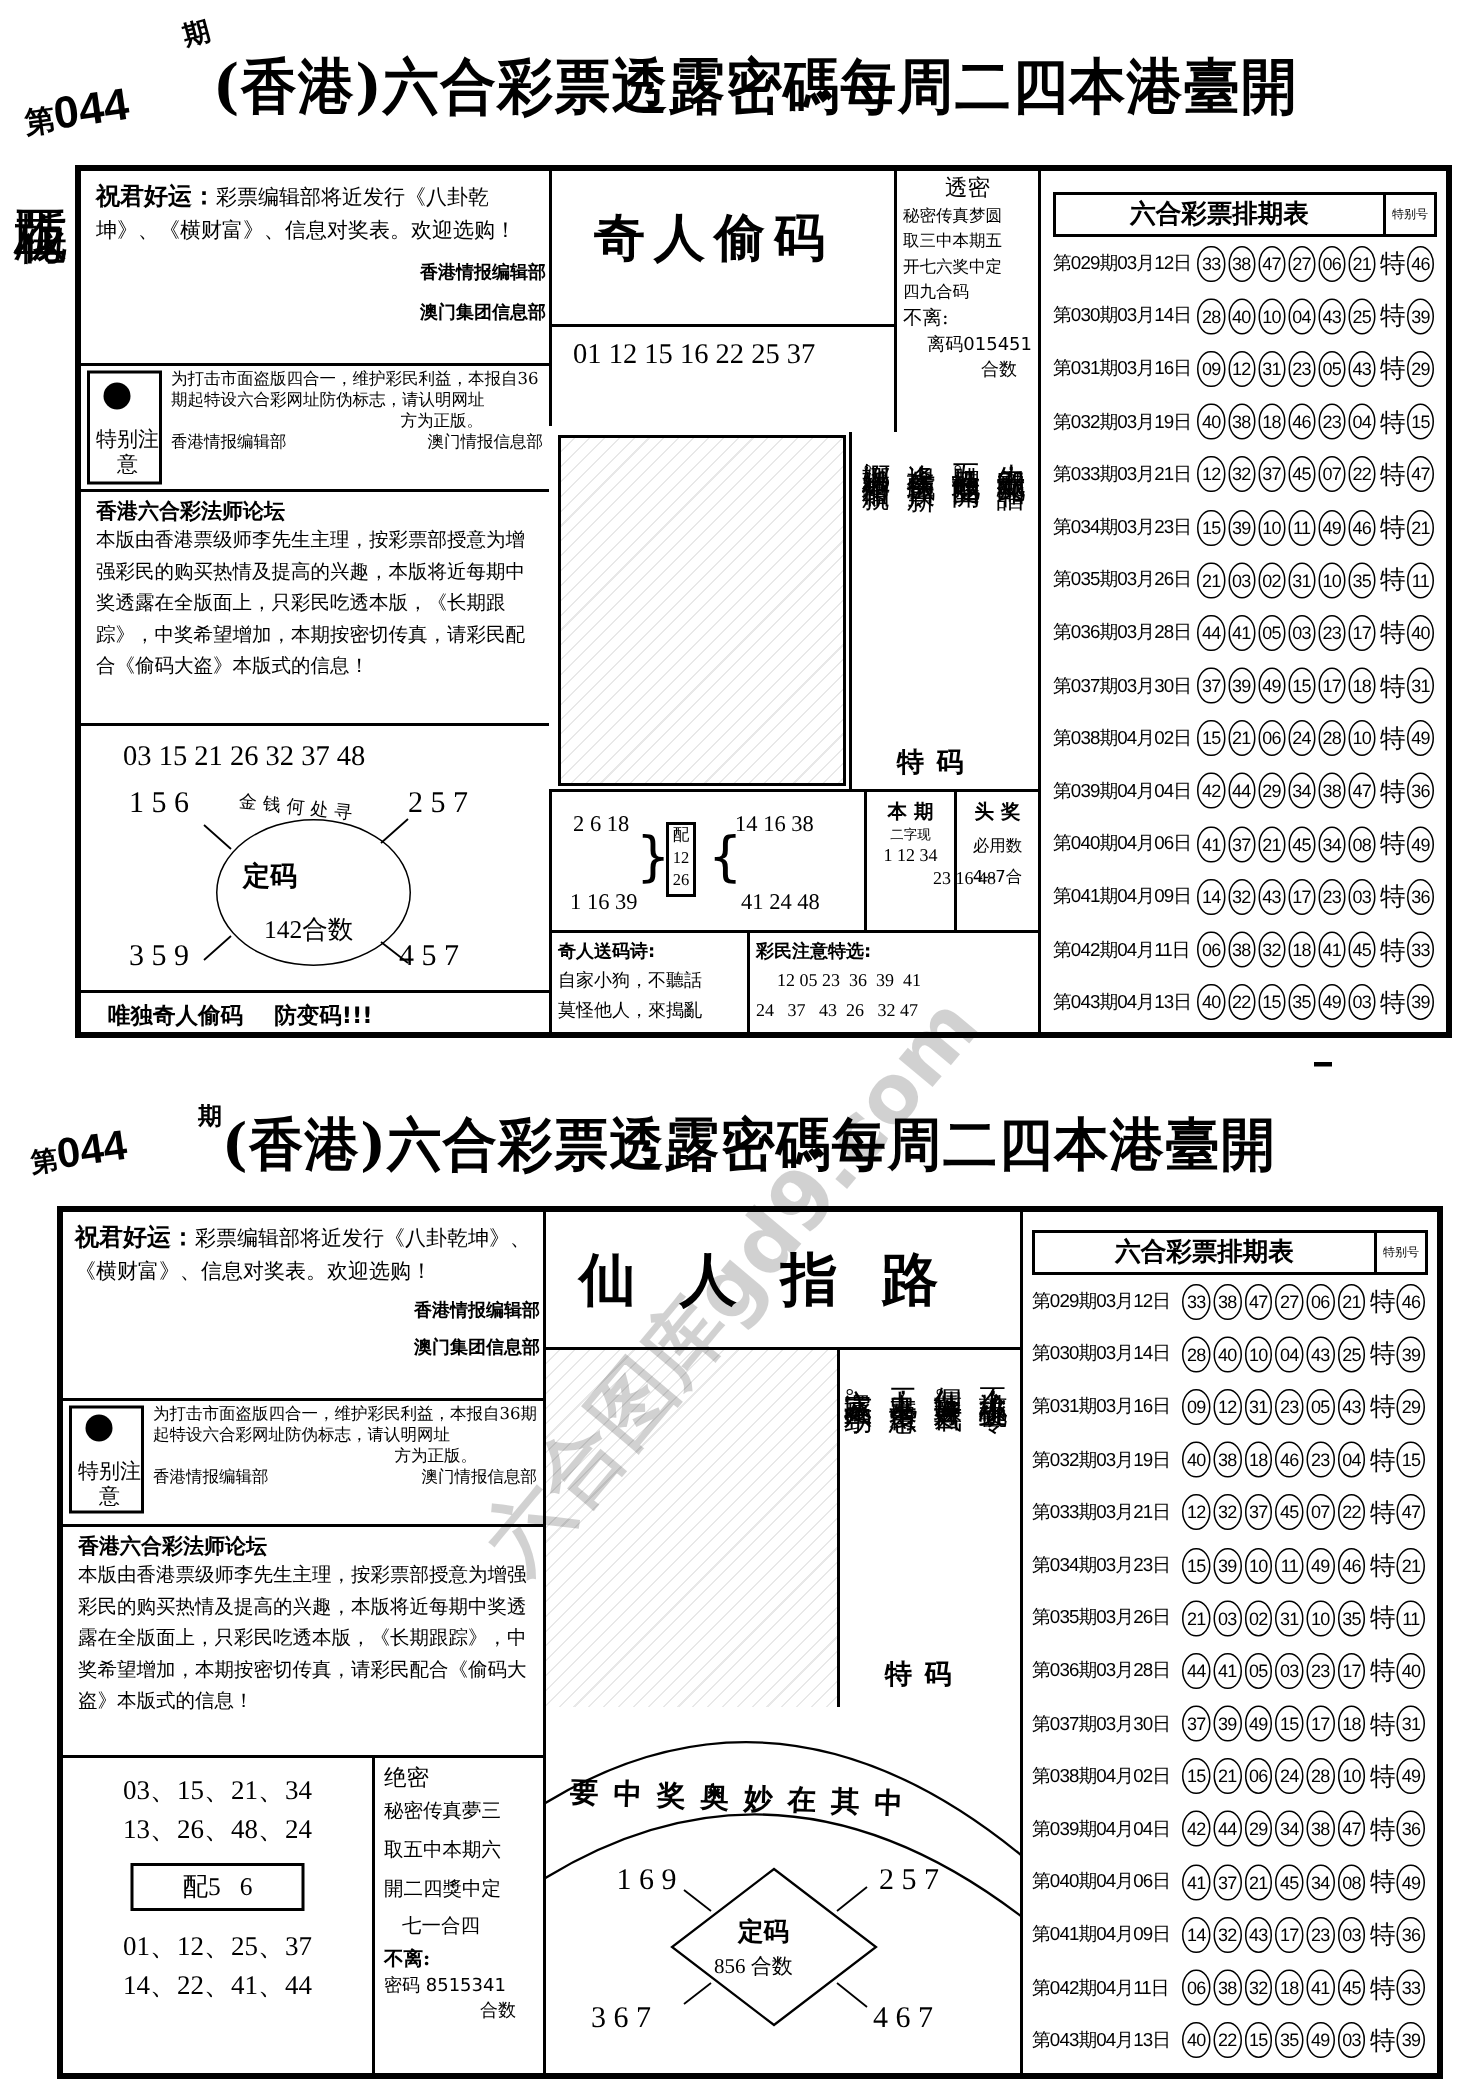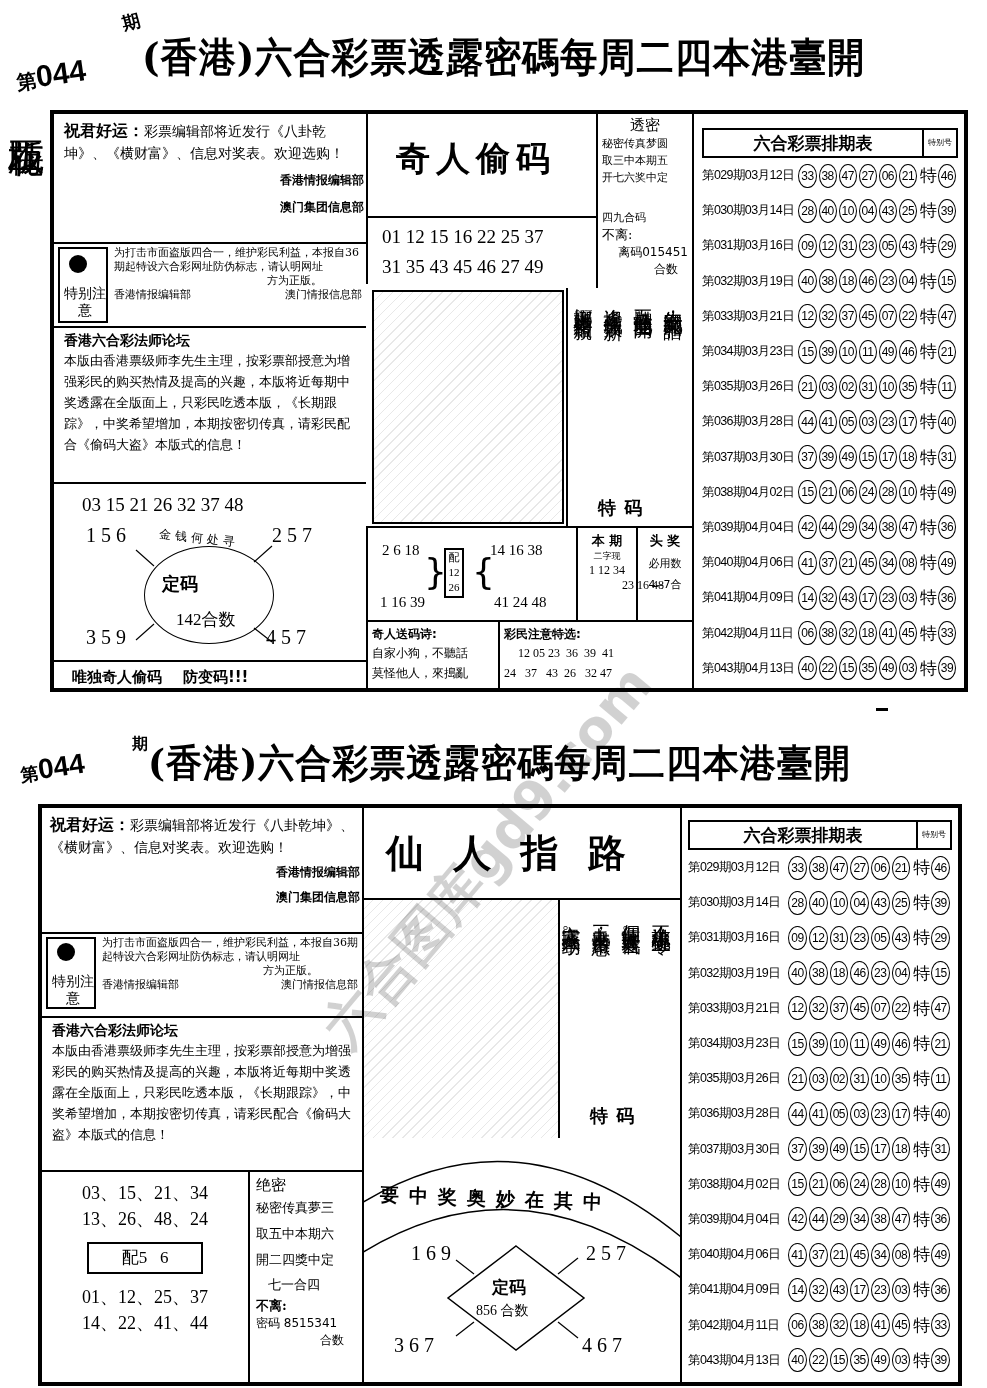--- a/index.html
+++ b/index.html
@@ -81,29 +81,28 @@
     </svg>
   </div>
 
   <div class="abs bl" style="left:312px;top:0;width:230px;height:102px;">
     <div class="heading" style="margin:22px 0 0 28px;font-size:34px;letter-spacing:6px;">奇人偷码</div>
   </div>
 
   <div class="abs bt" style="left:0;top:546px;width:312px;height:30px;padding:6px 18px;font-weight:bold;font-size:15px;white-space:pre;">唯独奇人偷码    防变码!!!</div>
   <div class="abs bl bt" style="left:312px;top:102px;width:230px;height:68px;padding:4px 14px;">
     <div class="nums" style="line-height:30px;">01  12  15 16 22 25 37</div>
-    <div class="nums" style="line-height:30px;">31  35 43  45  46 27 49</div>
   </div>
 
   <div class="abs bl" style="left:542px;top:0;width:96px;height:174px;padding:2px 4px;">
     <div class="serif" style="text-align:center;font-size:15px;">透密</div>
     <div class="serif" style="font-size:11px;line-height:17px;white-space:nowrap;">秘密传真梦圆</div>
     <div class="serif" style="font-size:11px;line-height:17px;white-space:nowrap;">取三中本期五</div>
     <div class="serif" style="font-size:11px;line-height:17px;white-space:nowrap;">开七六奖中定</div>
-    <div class="serif" style="font-size:11px;line-height:17px;margin-top:23px;">四九合码</div>
+    <div class="serif" style="font-size:11px;line-height:17px;">四九合码</div>
     <div class="serif" style="font-size:13px;">不离:</div>
     <div style="font-size:12px;text-align:right;">离码015451</div>
     <div style="font-size:12px;text-align:right;margin-right:10px;">合数</div>
   </div>
 
   <div class="abs box illus" style="left:318px;top:176px;width:192px;height:234px;"></div>
   <div class="abs bl" style="left:512px;top:174px;width:126px;height:238px;">
     <div class="abs" style="right:4px;top:6px;display:flex;flex-direction:row-reverse;gap:2px;">
       <div class="vert" style="font-size:19px;line-height:28px;letter-spacing:2px;">牛郎織女配和諧，</div>
       <div class="vert" style="font-size:19px;line-height:28px;letter-spacing:2px;">五體投地雙面開。</div>

